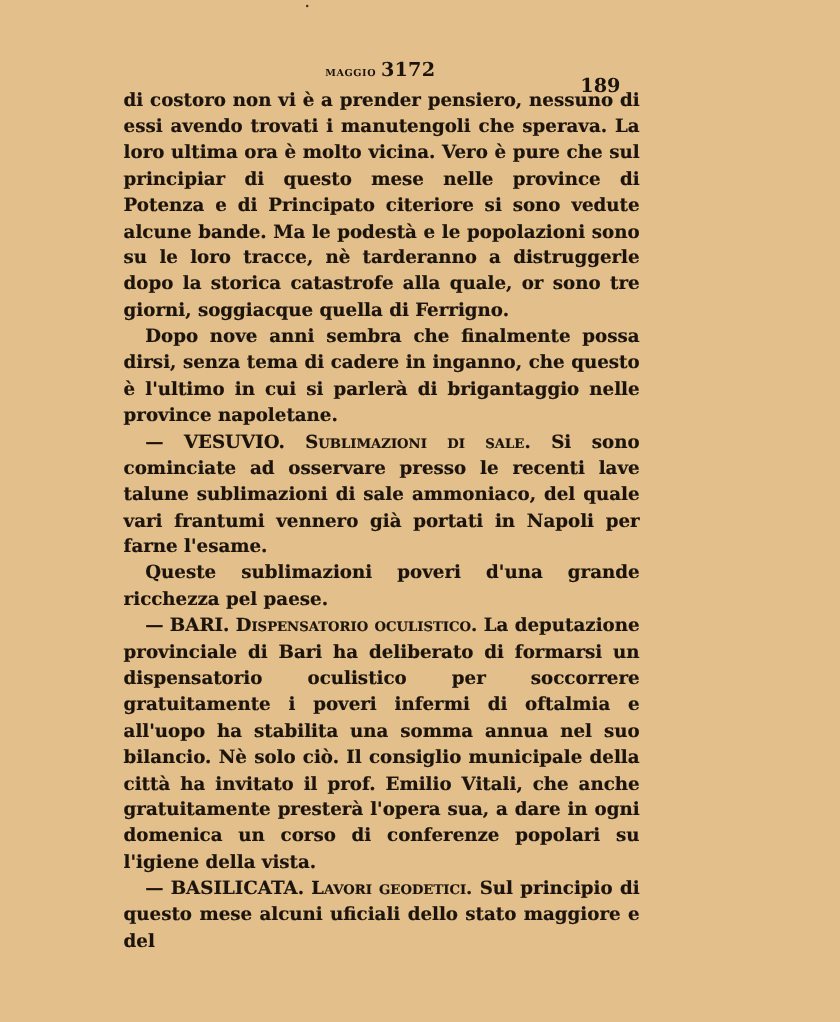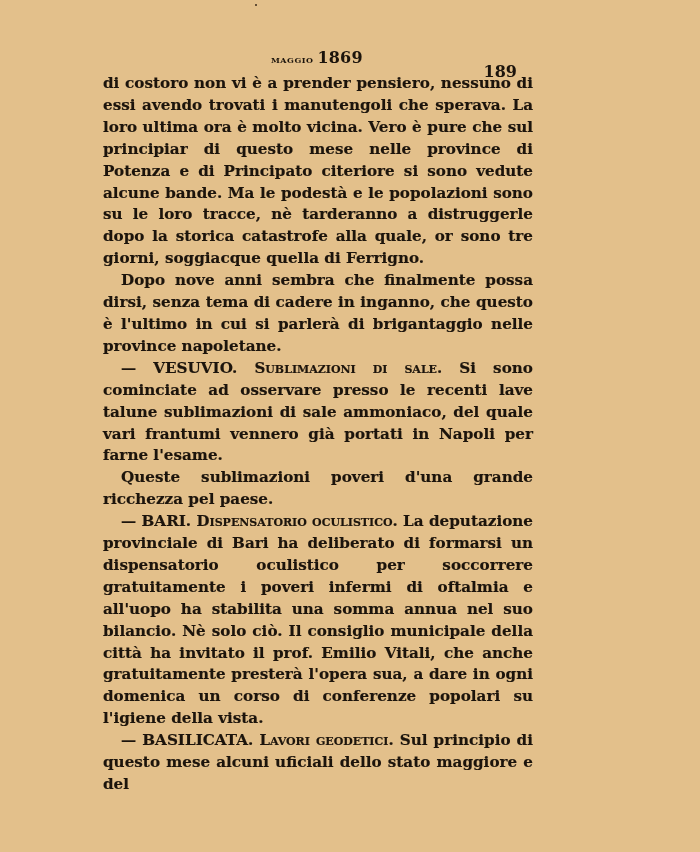--- a/index.html
+++ b/index.html
@@ -73,21 +73,21 @@
     }
   </style>
 </head>
 <body>
 
 <div class="speck"></div>
 
 <div class="page">
   <div class="running-head">
     <span class="title">
-      <span class="sc">maggio</span><span>1869</span>
+      <span class="sc">maggio</span><span>3172</span>
     </span>
     <span class="page-number">189</span>
   </div>
 
   <div class="body-text">
     <p class="para">
       <span>di costoro non vi è a prender pensiero, nessuno di essi avendo trovati i manutengoli che sperava. La loro ultima ora è molto vicina. Vero è pure che sul principiar di questo mese nelle province di Potenza e di Principato citeriore si sono vedute alcune bande. Ma le podestà e le popolazioni sono su le loro tracce, nè tarderanno a distruggerle dopo la storica catastrofe alla quale, or sono tre giorni, soggiacque quella di Ferrigno.</span>
     </p>
     <p class="para indent">
       <span>Dopo nove anni sembra che finalmente possa dirsi, senza tema di cadere in inganno, che questo è l'ultimo in cui si parlerà di brigantaggio nelle province napoletane.</span>

